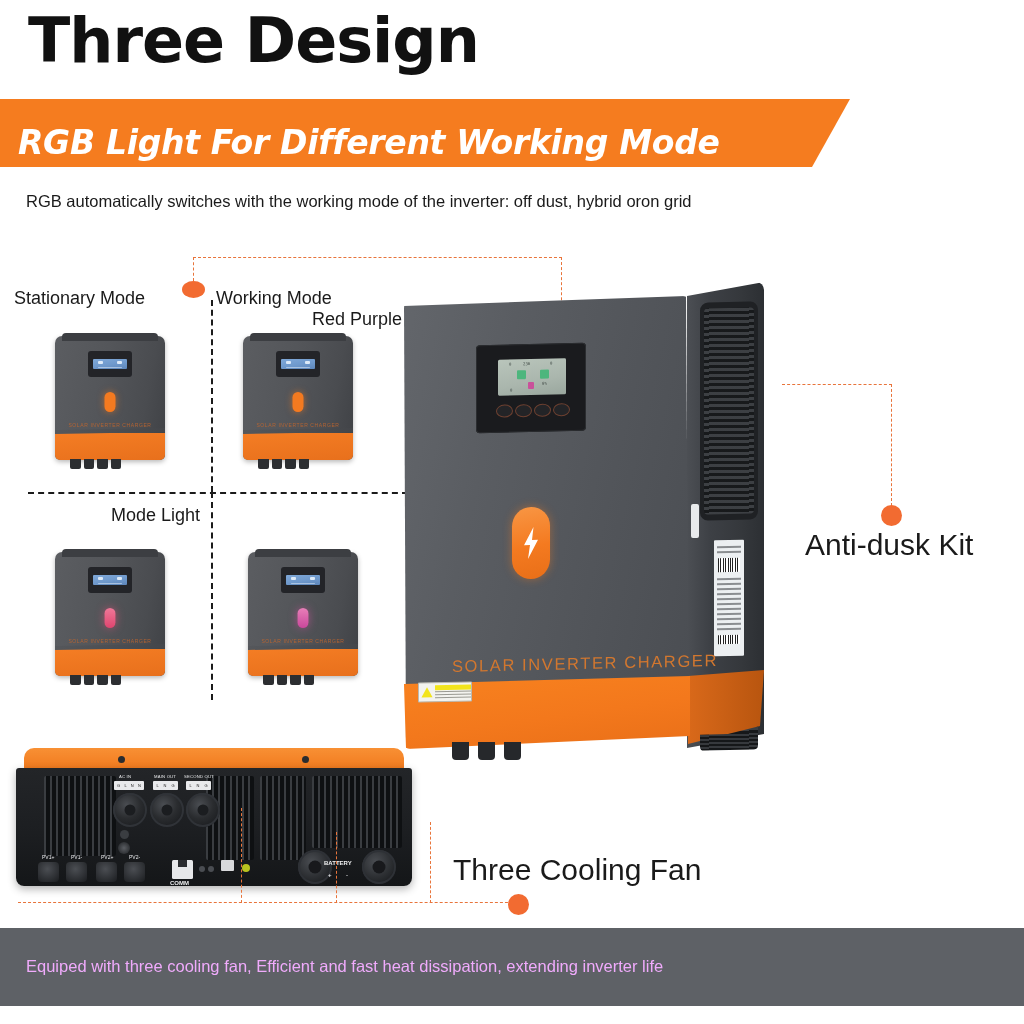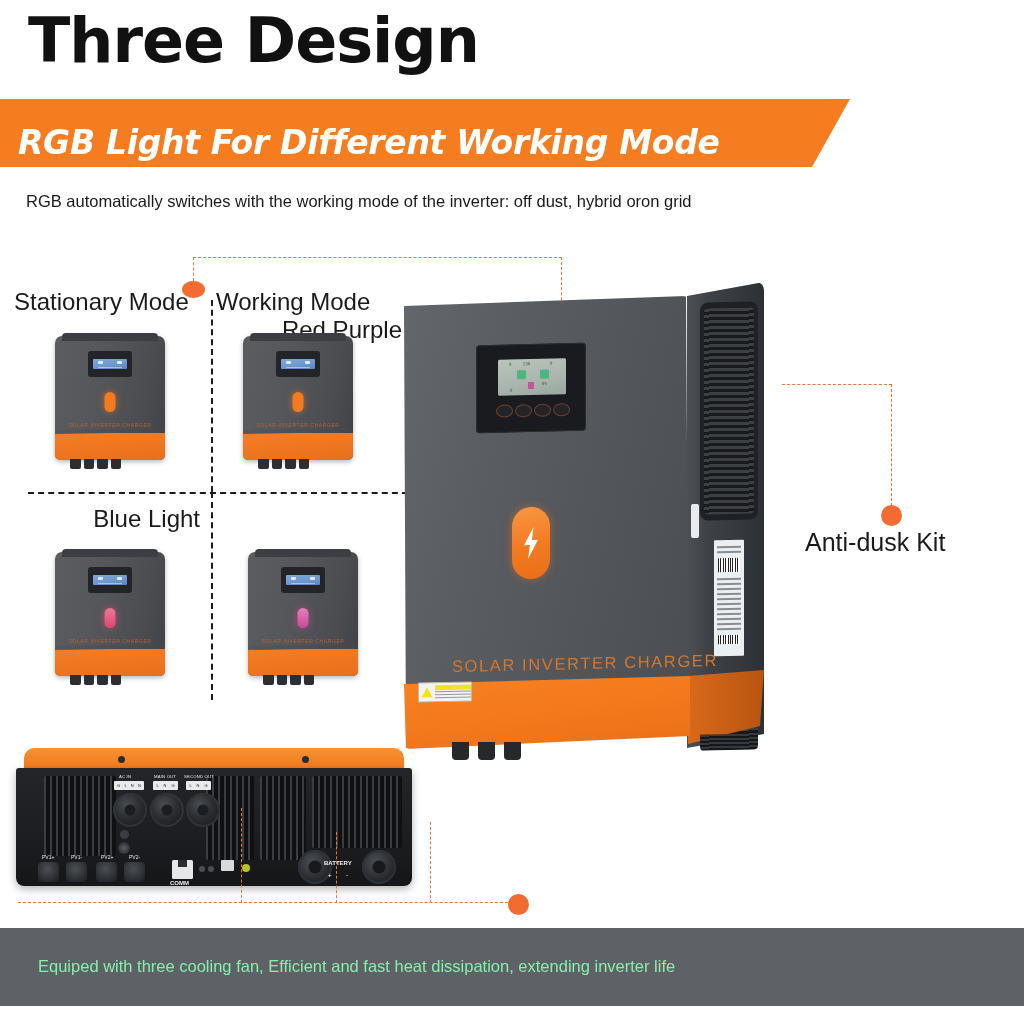--- a/index.html
+++ b/index.html
@@ -32,26 +32,26 @@
     font-family:"DejaVu Sans", sans-serif;
     margin-top:8px;
   }
   .subtitle{
     position:absolute;left:26px;top:192px;
     font-size:16.5px;color:#1a1a1a;
     font-family:"Liberation Sans", sans-serif;
   }
 
   
-  .mode-label{position:absolute;color:#1a1a1a;font-size:24px;line-height:1.18;}
+  .mode-label{position:absolute;color:#1a1a1a;font-size:18px;line-height:1.18;}
   .mode-label .l1{display:block;}
   .mode-label .l2{display:block;text-align:right;}
 
   
-  .callout-label{position:absolute;font-size:25px;color:#1a1a1a;}
+  .callout-label{position:absolute;font-size:30px;color:#1a1a1a;}
 
   
   .dash-h{position:absolute;height:0;border-top:1.6px dashed #E8743B;}
   .dash-v{position:absolute;width:0;border-left:1.6px dashed #E8743B;}
   .sep-v{position:absolute;width:0;border-left:2.4px dashed #1b1b1b;}
   .sep-h{position:absolute;height:0;border-top:2.4px dashed #1b1b1b;}
   .dot{position:absolute;background:#F26B31;border-radius:50%;}
 
   
   .mini{position:absolute;}
@@ -303,21 +303,21 @@
     font-family:"Liberation Sans", sans-serif;white-space:nowrap;
   }
 
   
   .footer{
     position:absolute;left:0;bottom:18px;width:1024px;height:78px;
     background:#5e6166;
     display:flex;flex-direction:column;justify-content:center;
     padding-left:22px;box-sizing:border-box;
   }
-  .footer p{margin:16px;color:#86efac;font-size:16.5px;line-height:1.65;}
+  .footer p{margin:4px;color:#f0abfc;font-size:16.5px;line-height:1.65;}
 </style>
 </head>
 <body>
 
 <div class="stage">
 
   <div class="main-title">Three Design</div>
 
   <div class="banner"></div>
   <div class="banner-text">RGB Light For Different Working Mode</div>
@@ -376,21 +376,21 @@
     <div class="orange-strip"></div>
     <div class="conns">
         <i></i>
         <i></i>
         <i></i>
         <i></i>
       </div>
   </div>
 
   <div class="mode-label" style="left:10px;top:505px;width:190px;">
-    <span class="l2">Blue Light</span>
+    <span class="l2">Mode Light</span>
   </div>
   <div class="mini" style="left:55px;top:552px;width:110px;height:124px;">
     <div class="body"></div>
     <div class="top-lip"></div>
     <div class="lcd-frame">
       <div class="lcd">
           <div class="lcd-sub"></div>
         </div>
     </div>
     <div class="led" style="background:linear-gradient(180deg,#F07898,#E0456F);box-shadow:0 0 8px rgba(226,80,120,.65);"></div>
@@ -492,20 +492,21 @@
       </div>
     </div>
     <div class="mi-bottom-conns">
         <i></i>
         <i></i>
         <i></i>
       </div>
   </div>
 
   <div class="callout-label" style="left:805px;top:528px;">Anti-dusk Kit</div>
+  <div class="callout-label" style="left:453px;top:853px;">Three Cooling Fan</div>
 
   <div id="rear-panel">
     <div class="rp-orange">
       <i style="left:94px;"></i>
         <i style="left:278px;"></i>
     </div>
     <div class="rp-body">
 
       <div class="rp-vents" style="left:28px;top:8px;width:72px;height:80px;"></div>
       <div class="rp-vents" style="left:190px;top:8px;width:48px;height:84px;"></div>

